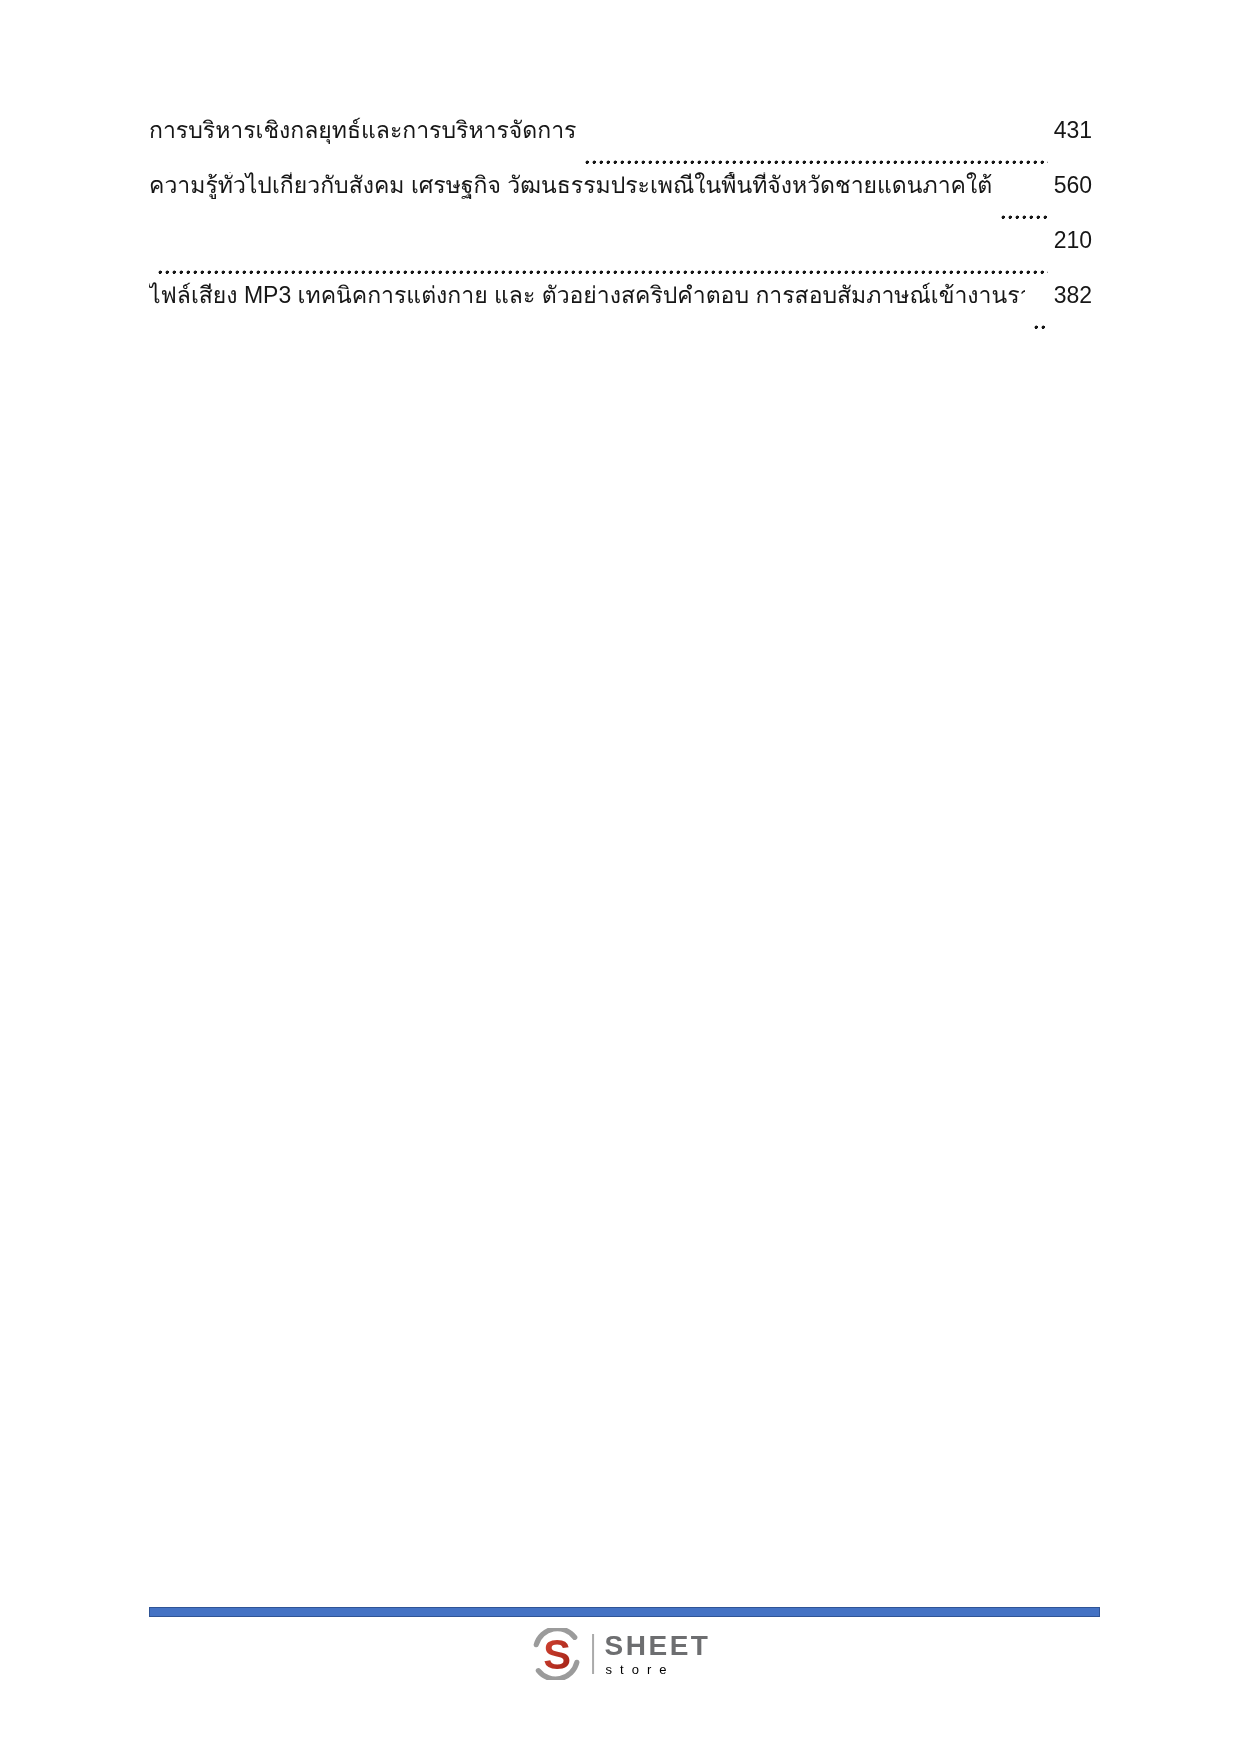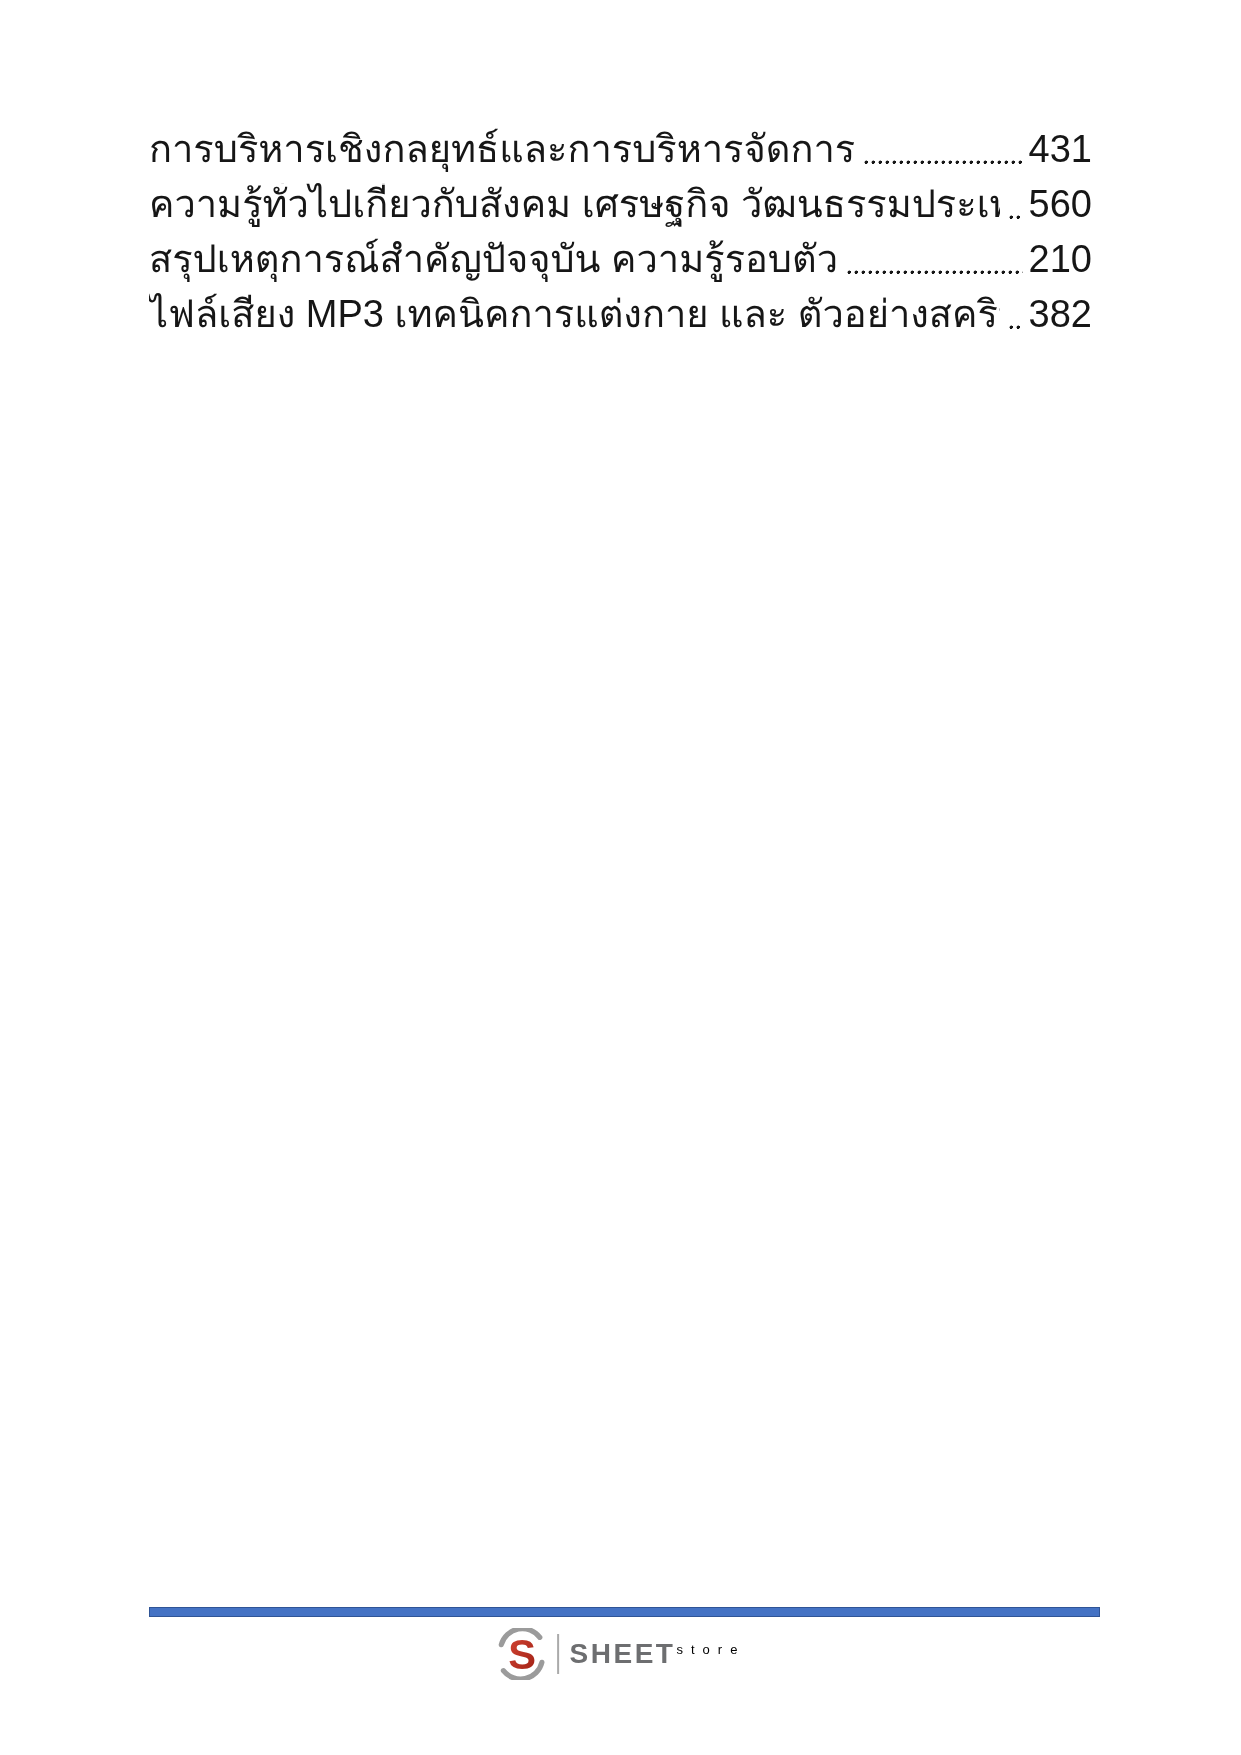--- a/index.html
+++ b/index.html
@@ -14,23 +14,22 @@
   .page { position: absolute; inset: 0; background: #ffffff; }
 
   
   .toc {
     position: absolute;
     left: 149px; top: 117px;
     width: 943px;
   }
   .toc-row {
     display: flex;
-    align-items: flex-end;
     height: 55px;
-    font-size: 38px;
+    font-size: 23px;
     white-space: nowrap;
   }
   .toc-title {
     flex: 0 1 auto;
     min-width: 0;
     overflow: hidden;
     line-height: 1.15;
   }
   .leader {
     flex: 1 1 auto;
@@ -63,21 +62,21 @@
     transform: translateX(-50%);
     display: flex;
     align-items: center;
   }
   .logo-icon { width: 52px; height: 52px; display: block; }
   .logo-divider {
     width: 2px; height: 40px;
     background: #aaaaaa;
     margin: 0 11px 0 9px;
   }
-  .logo-text { display: flex; }
+  .logo-text { display: flex; flex-direction: column; }
   .logo-brand {
     font-size: 28px;
     font-weight: 700;
     letter-spacing: 2.5px;
     color: #6d6e70;
     line-height: 1;
   }
   .logo-sub {
     font-size: 13px;
     letter-spacing: 8px;
@@ -100,21 +99,20 @@
       <span class="toc-page">431</span>
     </div>
 
     <div class="toc-row">
       <span class="toc-title">ความรู้ทั่วไปเกี่ยวกับสังคม เศรษฐกิจ วัฒนธรรมประเพณีในพื้นที่จังหวัดชายแดนภาคใต้</span>
       <span class="leader"></span>
       <span class="toc-page">560</span>
     </div>
 
     <div class="toc-row">
-      <span class="toc-title">สรุปเหตุการณ์สำคัญปัจจุบัน ความรู้รอบตัว</span>
       <span class="leader"></span>
       <span class="toc-page">210</span>
     </div>
 
 
     <div class="toc-row">
       <span class="toc-title">ไฟล์เสียง MP3 เทคนิคการแต่งกาย และ ตัวอย่างสคริปคำตอบ การสอบสัมภาษณ์เข้างานราชการ</span>
       <span class="leader"></span>
       <span class="toc-page">382</span>
     </div>

